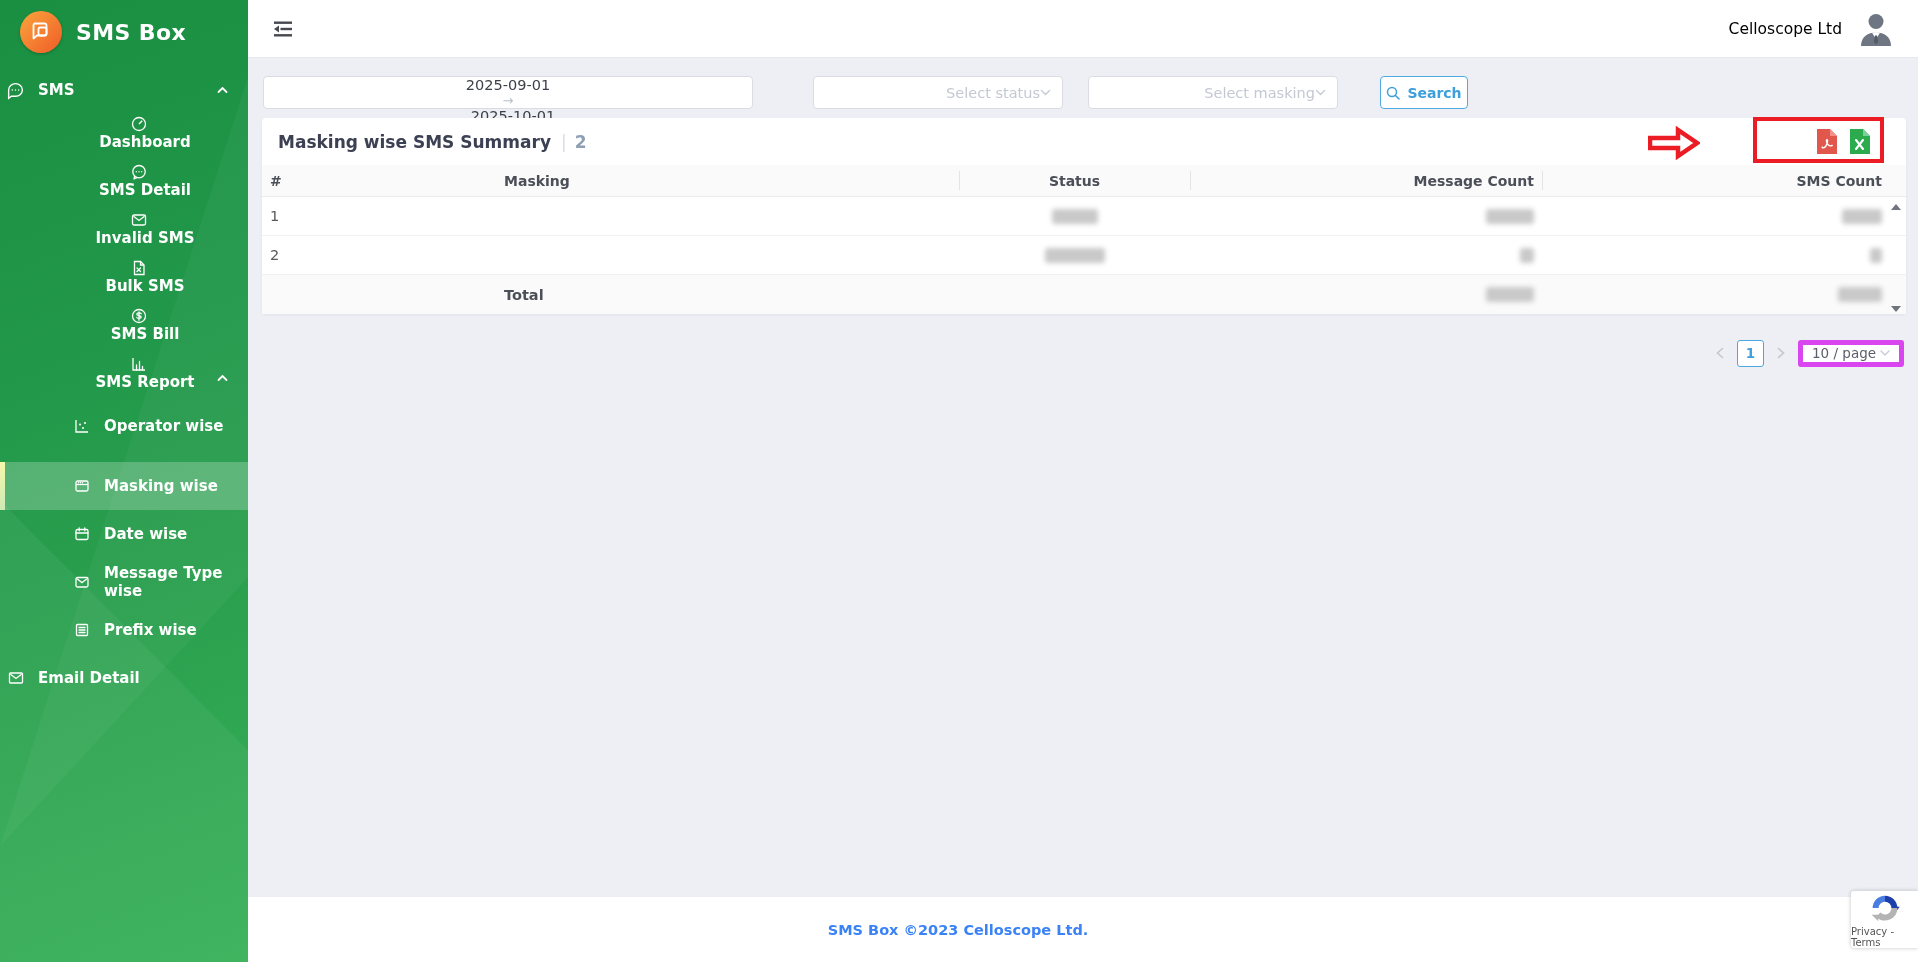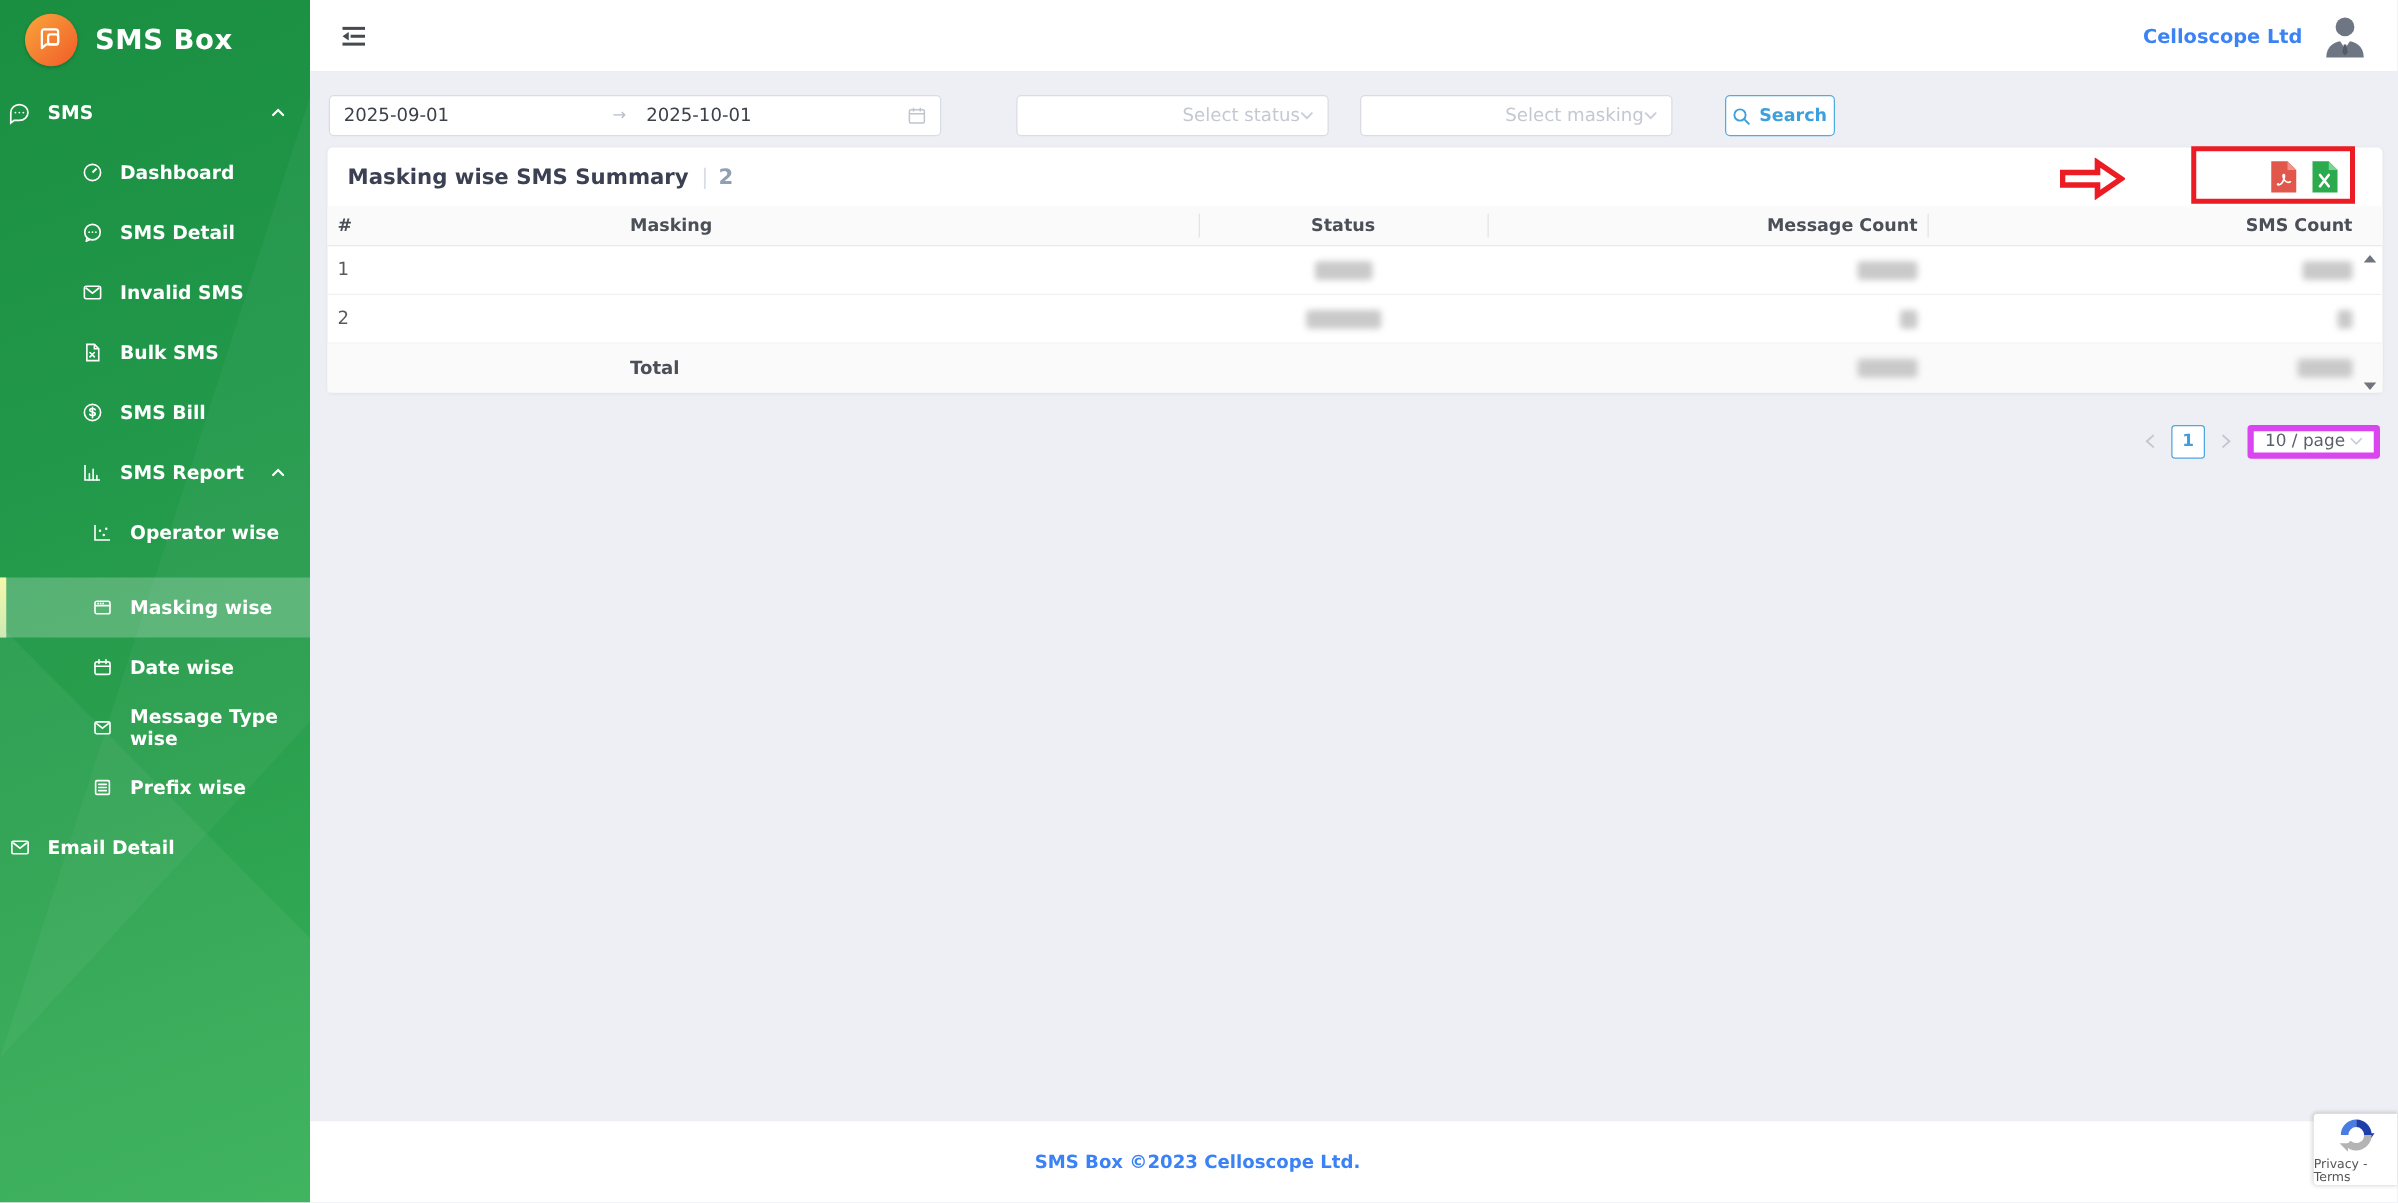--- a/index.html
+++ b/index.html
@@ -28,45 +28,45 @@
     height:64px; padding-left:20px; z-index:2; }
   .logo-badge { width:42px; height:42px; border-radius:50%;
     background:linear-gradient(135deg,#f9a63c 0%,#f05b28 100%);
     display:flex; align-items:center; justify-content:center;
     box-shadow:0 1px 3px rgba(0,0,0,.25); }
   .logo-text { color:#fff; font-size:22px; font-weight:700; letter-spacing:.4px;text-align:right; }
   .nav { position:relative; margin-top:2px; z-index:2; }
   .nav-item { position:relative; height:48px; display:flex; align-items:center;
     color:#fff; font-size:15px; font-weight:600; cursor:pointer; }
   .lvl0 { padding-left:6px; }
-  .lvl1 { padding-left:64px; }
+  .lvl1 { padding-left:42px;flex-direction:column; }
   .lvl2 { padding-left:72px; }
   .nico { width:19px; height:19px; margin-right:13px; flex:none;
     display:flex; align-items:center; justify-content:center; }
   .caret { position:absolute; right:20px; top:50%; transform:translateY(-50%); }
   .nav-item.active { background:rgba(255,255,255,.23);margin-top:12px; }
   .nav-item.active::before { content:""; position:absolute; left:0; top:0; bottom:0;
     width:5px; background:linear-gradient(#f6f7ab,#cdeab4); }
 
   
   .topbar { position:absolute; left:248px; top:0; right:0; height:58px;
     background:#fff; border-bottom:1px solid #e7e9f0;
     display:flex; align-items:center; padding:0 22px; z-index:4; }
   .fold-btn { width:26px; height:24px; cursor:pointer; display:flex;
     align-items:center; justify-content:center; }
   .top-right { margin-left:auto; display:flex; align-items:center; gap:14px; }
-  .company { color:#3b82f6; font-weight:700; font-size:15.5px; }
+  .company { color:#000000; font-weight:400; font-size:15.5px; }
   .avatar { width:40px; height:40px; cursor:pointer; }
 
   
   .content { position:absolute; left:248px; top:58px; right:0; bottom:0; }
 
   .rangepicker { position:absolute; left:15px; top:18px; width:490px; height:33px;
     background:#fff; border:1px solid #d9dce3; border-radius:4px;
-    display:flex; align-items:center; padding:0 11px; font-size:14.5px; color:#3c4049; }
+    display:flex; align-items:center; padding:0 11px; font-size:14.5px; color:#3c4049;flex-direction:column; }
   .rangepicker .d1 { flex:1; }
   .rangepicker .sep { color:#b9bec8; font-size:13px; padding:0 6px; }
   .rangepicker .d2 { flex:1; padding-left:10px; }
   .select-box { position:absolute; top:18px; height:33px; background:#fff;
     border:1px solid #d9dce3; border-radius:4px; display:flex; align-items:center;
     padding:0 11px; font-size:14.5px; color:#c3c8d2; cursor:pointer; }
   .select-box .ph { flex:1;text-align:right; }
   #select-status { left:565px; width:250px; }
   #select-masking { left:840px; width:250px; }
   .search-btn { position:absolute; left:1132px; top:18px; width:88px; height:33px;

